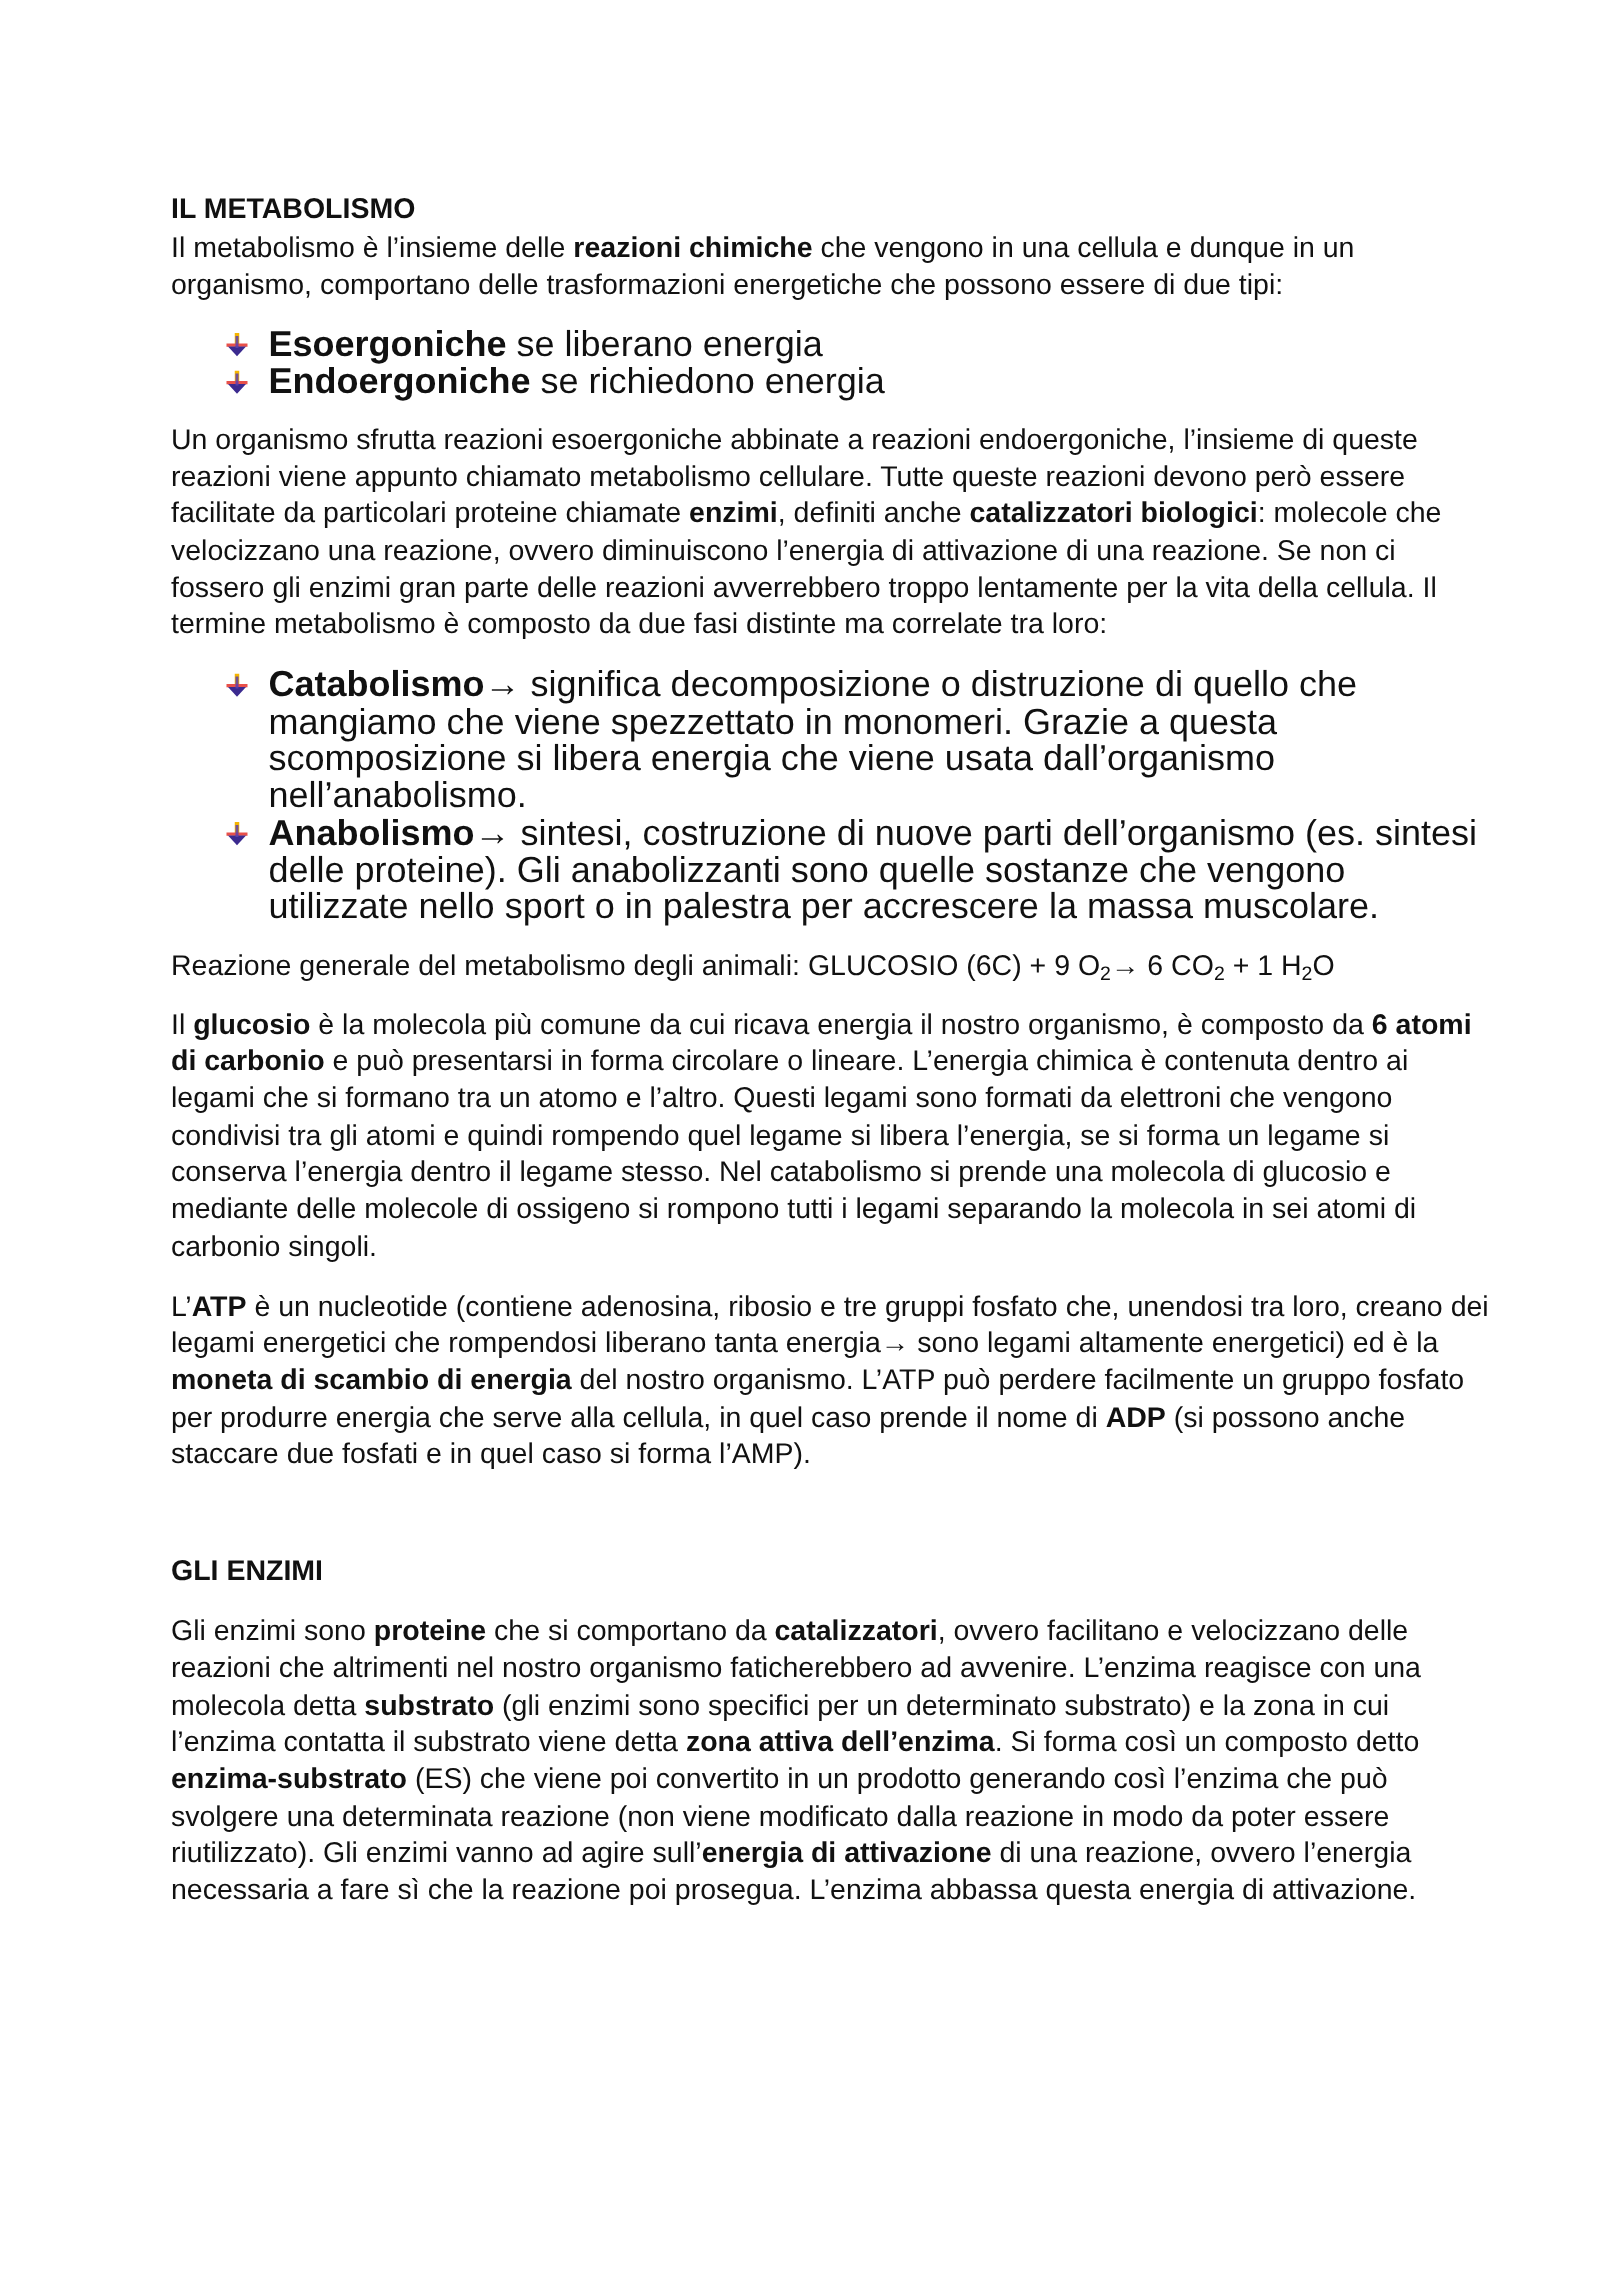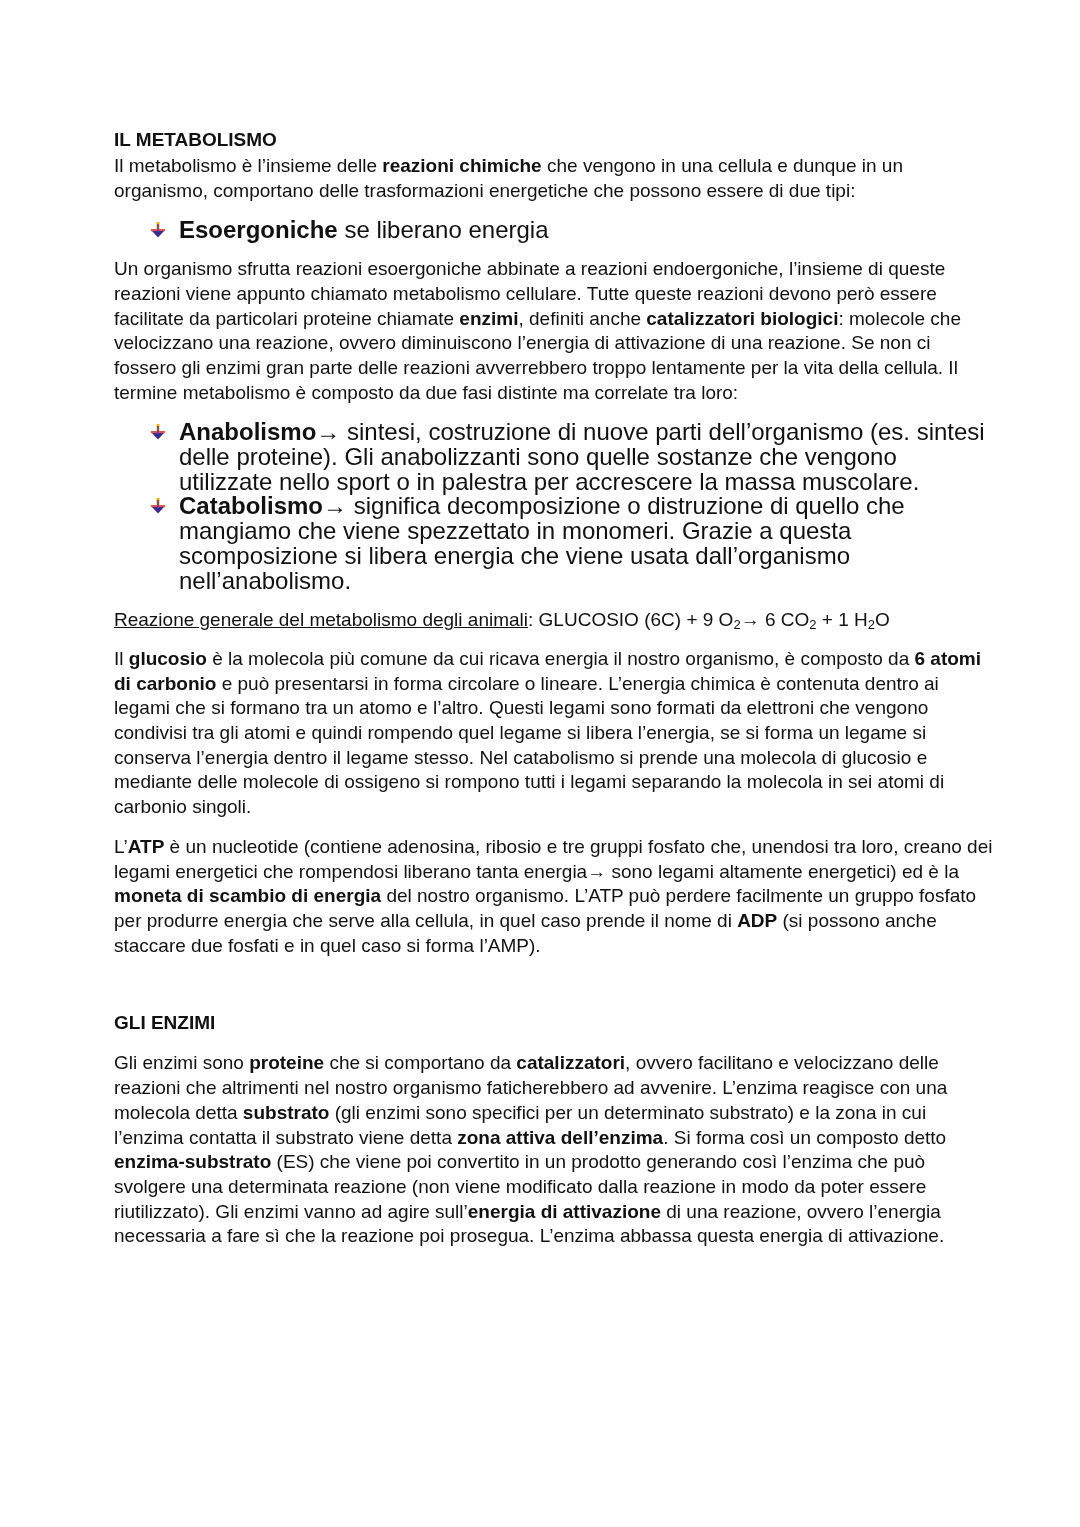--- a/index.html
+++ b/index.html
@@ -5,21 +5,21 @@
   html, body { margin: 0; padding: 0; background: #ffffff; }
   body { width: 1080px; height: 1527px; position: relative; overflow: hidden;
          font-family: "Liberation Sans", sans-serif; color: #111111; }
   .page { position: absolute; left: 114px; top: 128px; width: 880px; }
   .h { font-weight: bold; font-size: 19px; line-height: 24px; margin: 0; }
   p { font-size: 19px; line-height: 24.7px; margin: 0; }
   b { font-weight: bold; }
   ul { list-style: none; margin: 0; padding: 0 0 0 34px; }
   li { position: relative; font-size: 24px; line-height: 24.7px; padding-left: 31px; }
   .bullet { position: absolute; left: 2px; top: 4px; width: 16px; height: 16px; }
-  .u { text-decoration: underline; }
+  .u { }
   sub { font-size: 13px; line-height: 0; vertical-align: -3px; }
 </style>
 </head>
 <body>
 
 <svg width="0" height="0" style="position:absolute">
   <defs>
     <symbol id="arrowbullet" viewBox="0 0 16 16">
       <rect x="6.5" y="0" width="3" height="10" fill="#f5b400"></rect>
       <rect x="1" y="7" width="14" height="2.2" fill="#e8504a"></rect>
@@ -35,36 +35,42 @@
 
   <p style="margin-top:2px"><span>Il metabolismo è l’insieme delle </span><b>reazioni chimiche</b><span> che vengono in una cellula e dunque in un organismo, comportano delle trasformazioni energetiche che possono essere di due tipi:</span></p>
 
   <ul style="margin-top:15px">
     <li>
       <svg class="bullet">
           <use href="#arrowbullet"></use>
         </svg>
       <b>Esoergoniche</b><span> se liberano energia</span>
     </li>
+    <li>
+      <svg class="bullet">
+          <use href="#arrowbullet"></use>
+        </svg>
+      <b>Endoergoniche</b><span> se richiedono energia</span>
+    </li>
   </ul>
 
   <p style="margin-top:14px"><span>Un organismo sfrutta reazioni esoergoniche abbinate a reazioni endoergoniche, l’insieme di queste reazioni viene appunto chiamato metabolismo cellulare. Tutte queste reazioni devono però essere facilitate da particolari proteine chiamate </span><b>enzimi</b><span>, definiti anche </span><b>catalizzatori biologici</b><span>: molecole che velocizzano una reazione, ovvero diminuiscono l’energia di attivazione di una reazione. Se non ci fossero gli enzimi gran parte delle reazioni avverrebbero troppo lentamente per la vita della cellula. Il termine metabolismo è composto da due fasi distinte ma correlate tra loro:</span></p>
 
   <ul style="margin-top:15px">
     <li>
       <svg class="bullet">
           <use href="#arrowbullet"></use>
         </svg>
-      <b>Anabolismo→</b><span> sintesi, costruzione di nuove parti dell’organismo (es. sintesi delle proteine). Gli anabolizzanti sono quelle sostanze che vengono utilizzate nello sport o in palestra per accrescere la massa muscolare.</span>
+      <b>Catabolismo→</b><span> significa decomposizione o distruzione di quello che mangiamo che viene spezzettato in monomeri.  Grazie a questa scomposizione si libera energia che viene usata dall’organismo nell’anabolismo.</span>
     </li>
     <li>
       <svg class="bullet">
           <use href="#arrowbullet"></use>
         </svg>
-      <b>Catabolismo→</b><span> significa decomposizione o distruzione di quello che mangiamo che viene spezzettato in monomeri.  Grazie a questa scomposizione si libera energia che viene usata dall’organismo nell’anabolismo.</span>
+      <b>Anabolismo→</b><span> sintesi, costruzione di nuove parti dell’organismo (es. sintesi delle proteine). Gli anabolizzanti sono quelle sostanze che vengono utilizzate nello sport o in palestra per accrescere la massa muscolare.</span>
     </li>
   </ul>
 
   <p style="margin-top:15px"><span class="u">Reazione generale del metabolismo degli animali</span><span>: </span><span>GLUCOSIO (6C) + 9 O</span><sub>2</sub><span>→ 6 CO</span><sub>2</sub><span> + 1 H</span><sub>2</sub><span>O</span></p>
 
   <p style="margin-top:14px"><span>Il </span><b>glucosio</b><span> è la molecola più comune da cui ricava energia il nostro organismo, è composto da </span><b>6 atomi di carbonio</b><span> e può presentarsi in forma circolare o lineare. L’energia chimica è contenuta dentro ai legami che si formano tra un atomo e l’altro. Questi legami sono formati da elettroni che vengono condivisi tra gli atomi e quindi rompendo quel legame si libera l’energia, se si forma un legame si conserva l’energia dentro il legame stesso. Nel catabolismo si prende una molecola di glucosio e mediante delle molecole di ossigeno si rompono tutti i legami separando la molecola in sei atomi di carbonio singoli.</span></p>
 
   <p style="margin-top:15px"><span>L’</span><b>ATP</b><span> è un nucleotide (contiene adenosina, ribosio e tre gruppi fosfato che, unendosi tra loro, creano dei legami energetici che rompendosi liberano tanta energia→ sono legami altamente energetici) ed è la </span><b>moneta di scambio di energia</b><span> del nostro organismo. L’ATP può perdere facilmente un gruppo fosfato per produrre energia che serve alla cellula, in quel caso prende il nome di </span><b>ADP</b><span> (si possono anche staccare due fosfati e in quel caso si forma l’AMP).</span></p>
 
   <div class="h" style="margin-top:53px">GLI ENZIMI</div>

